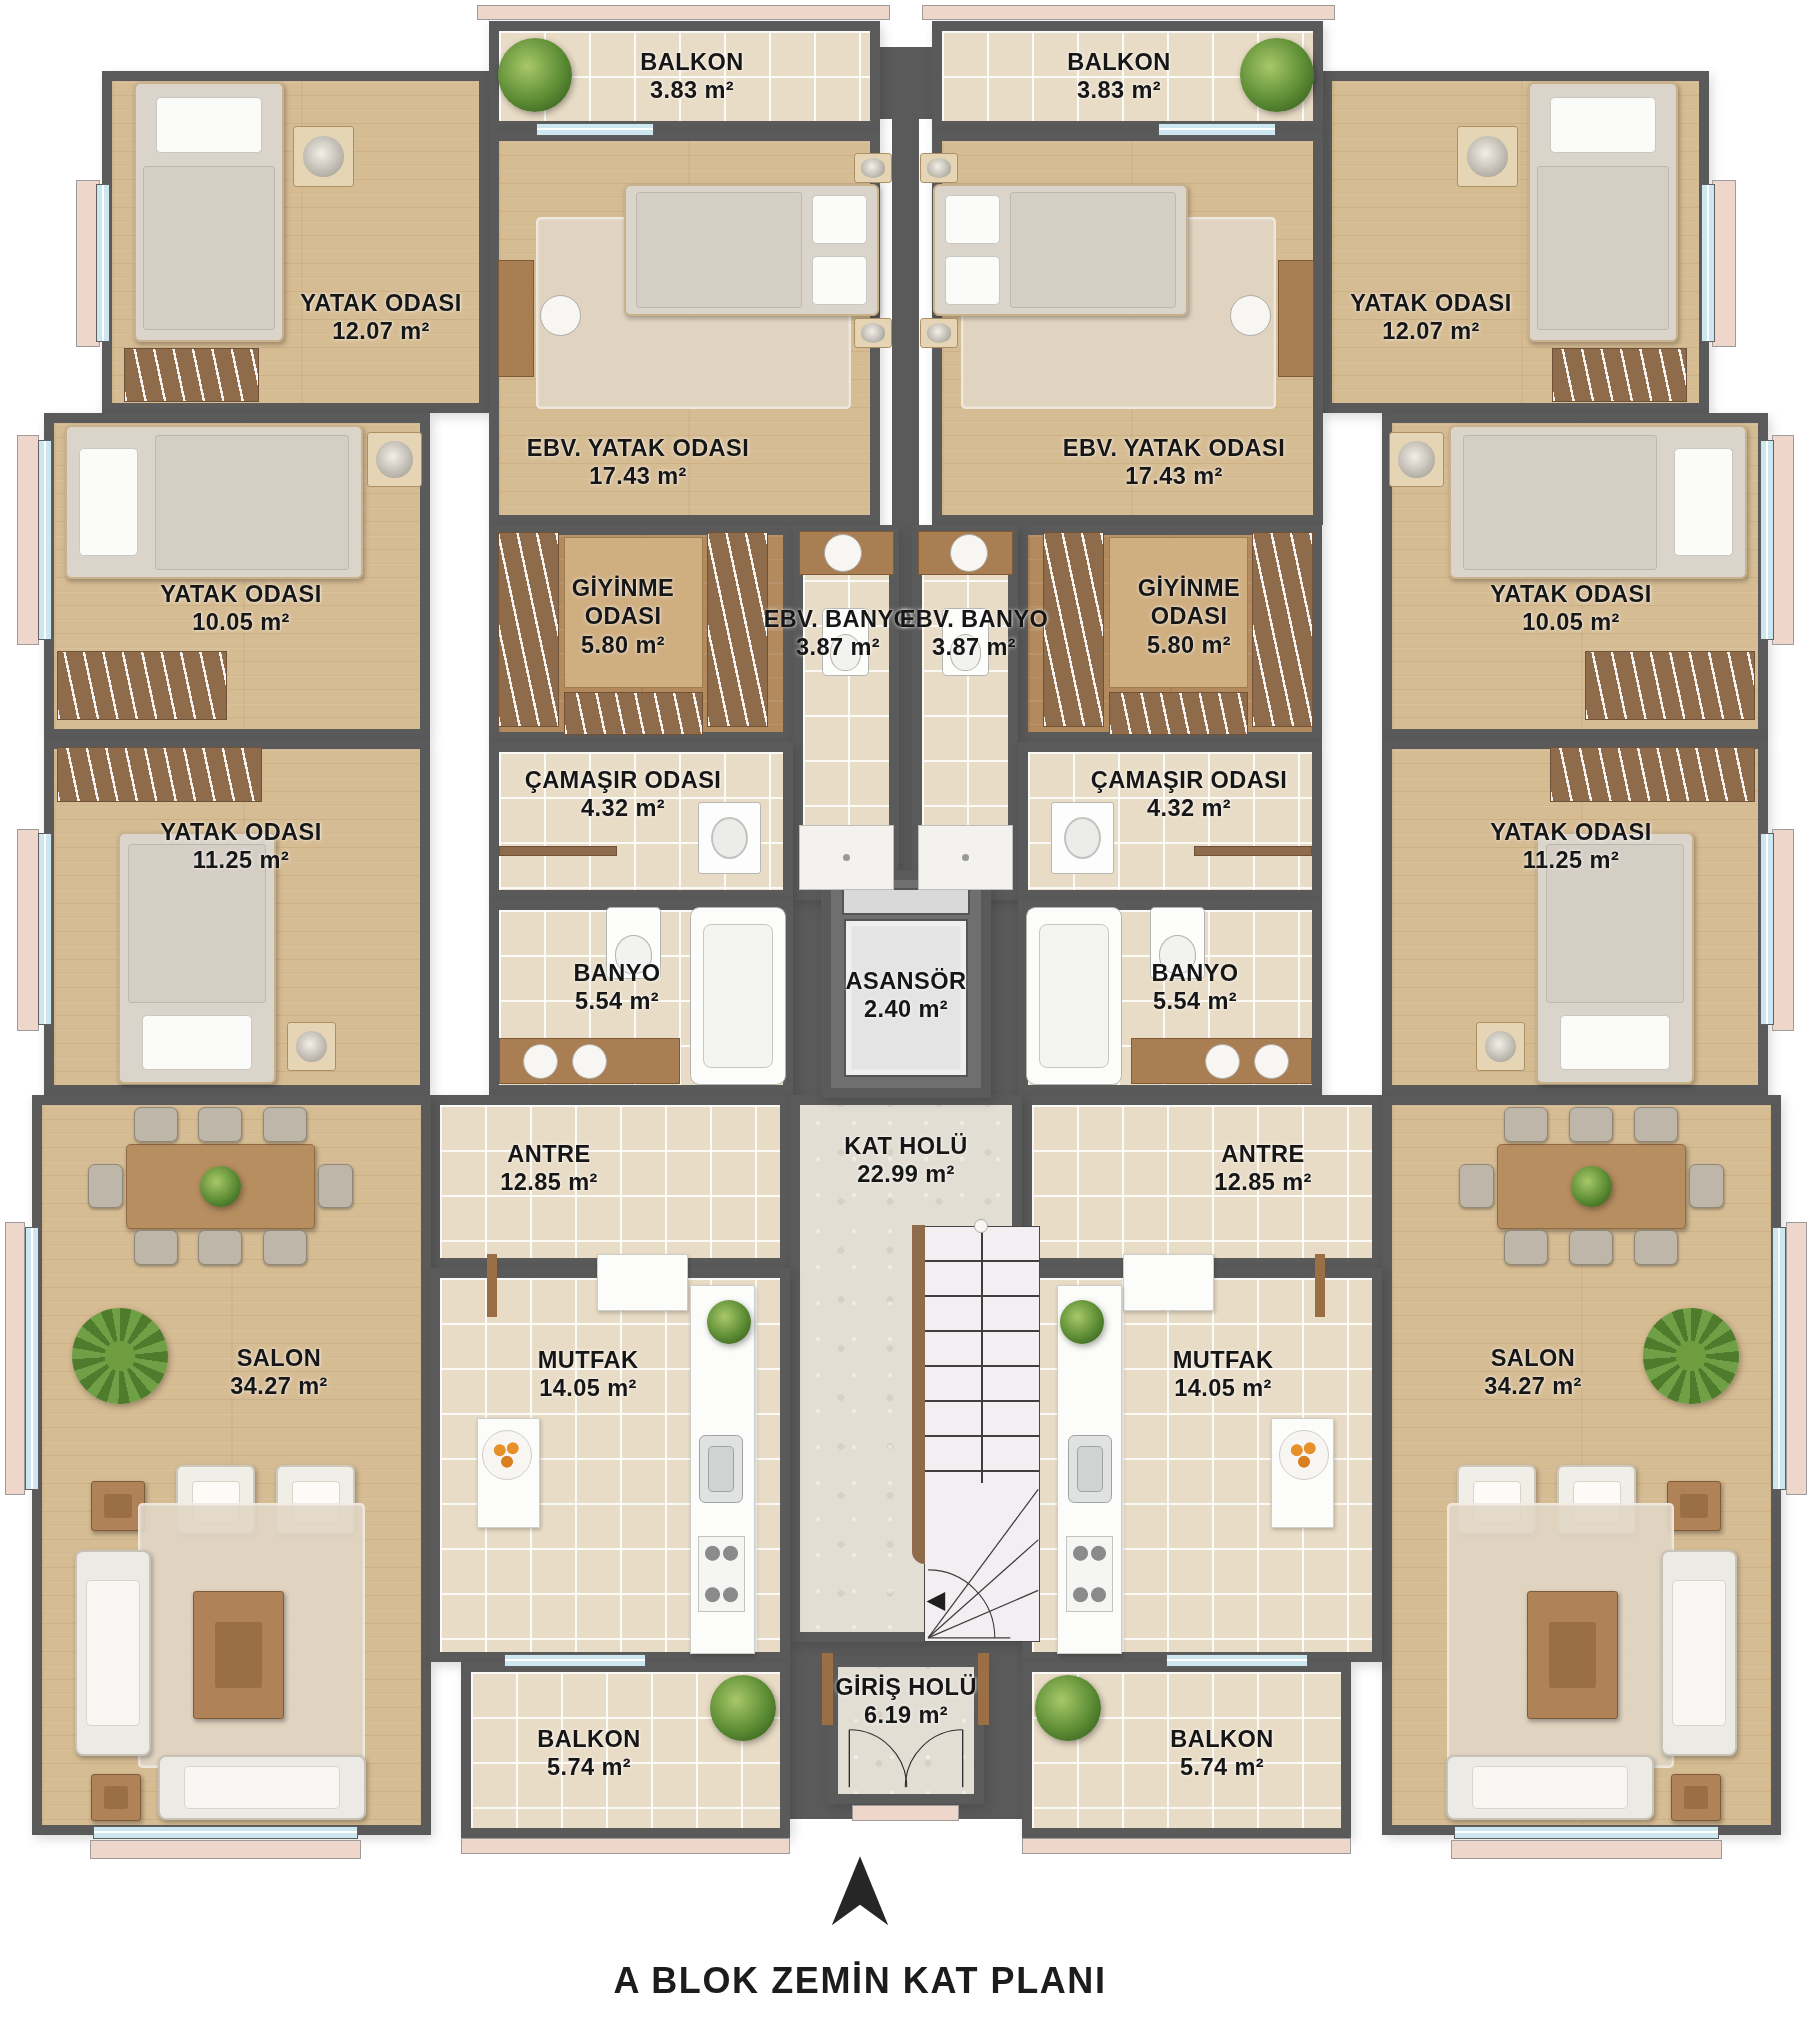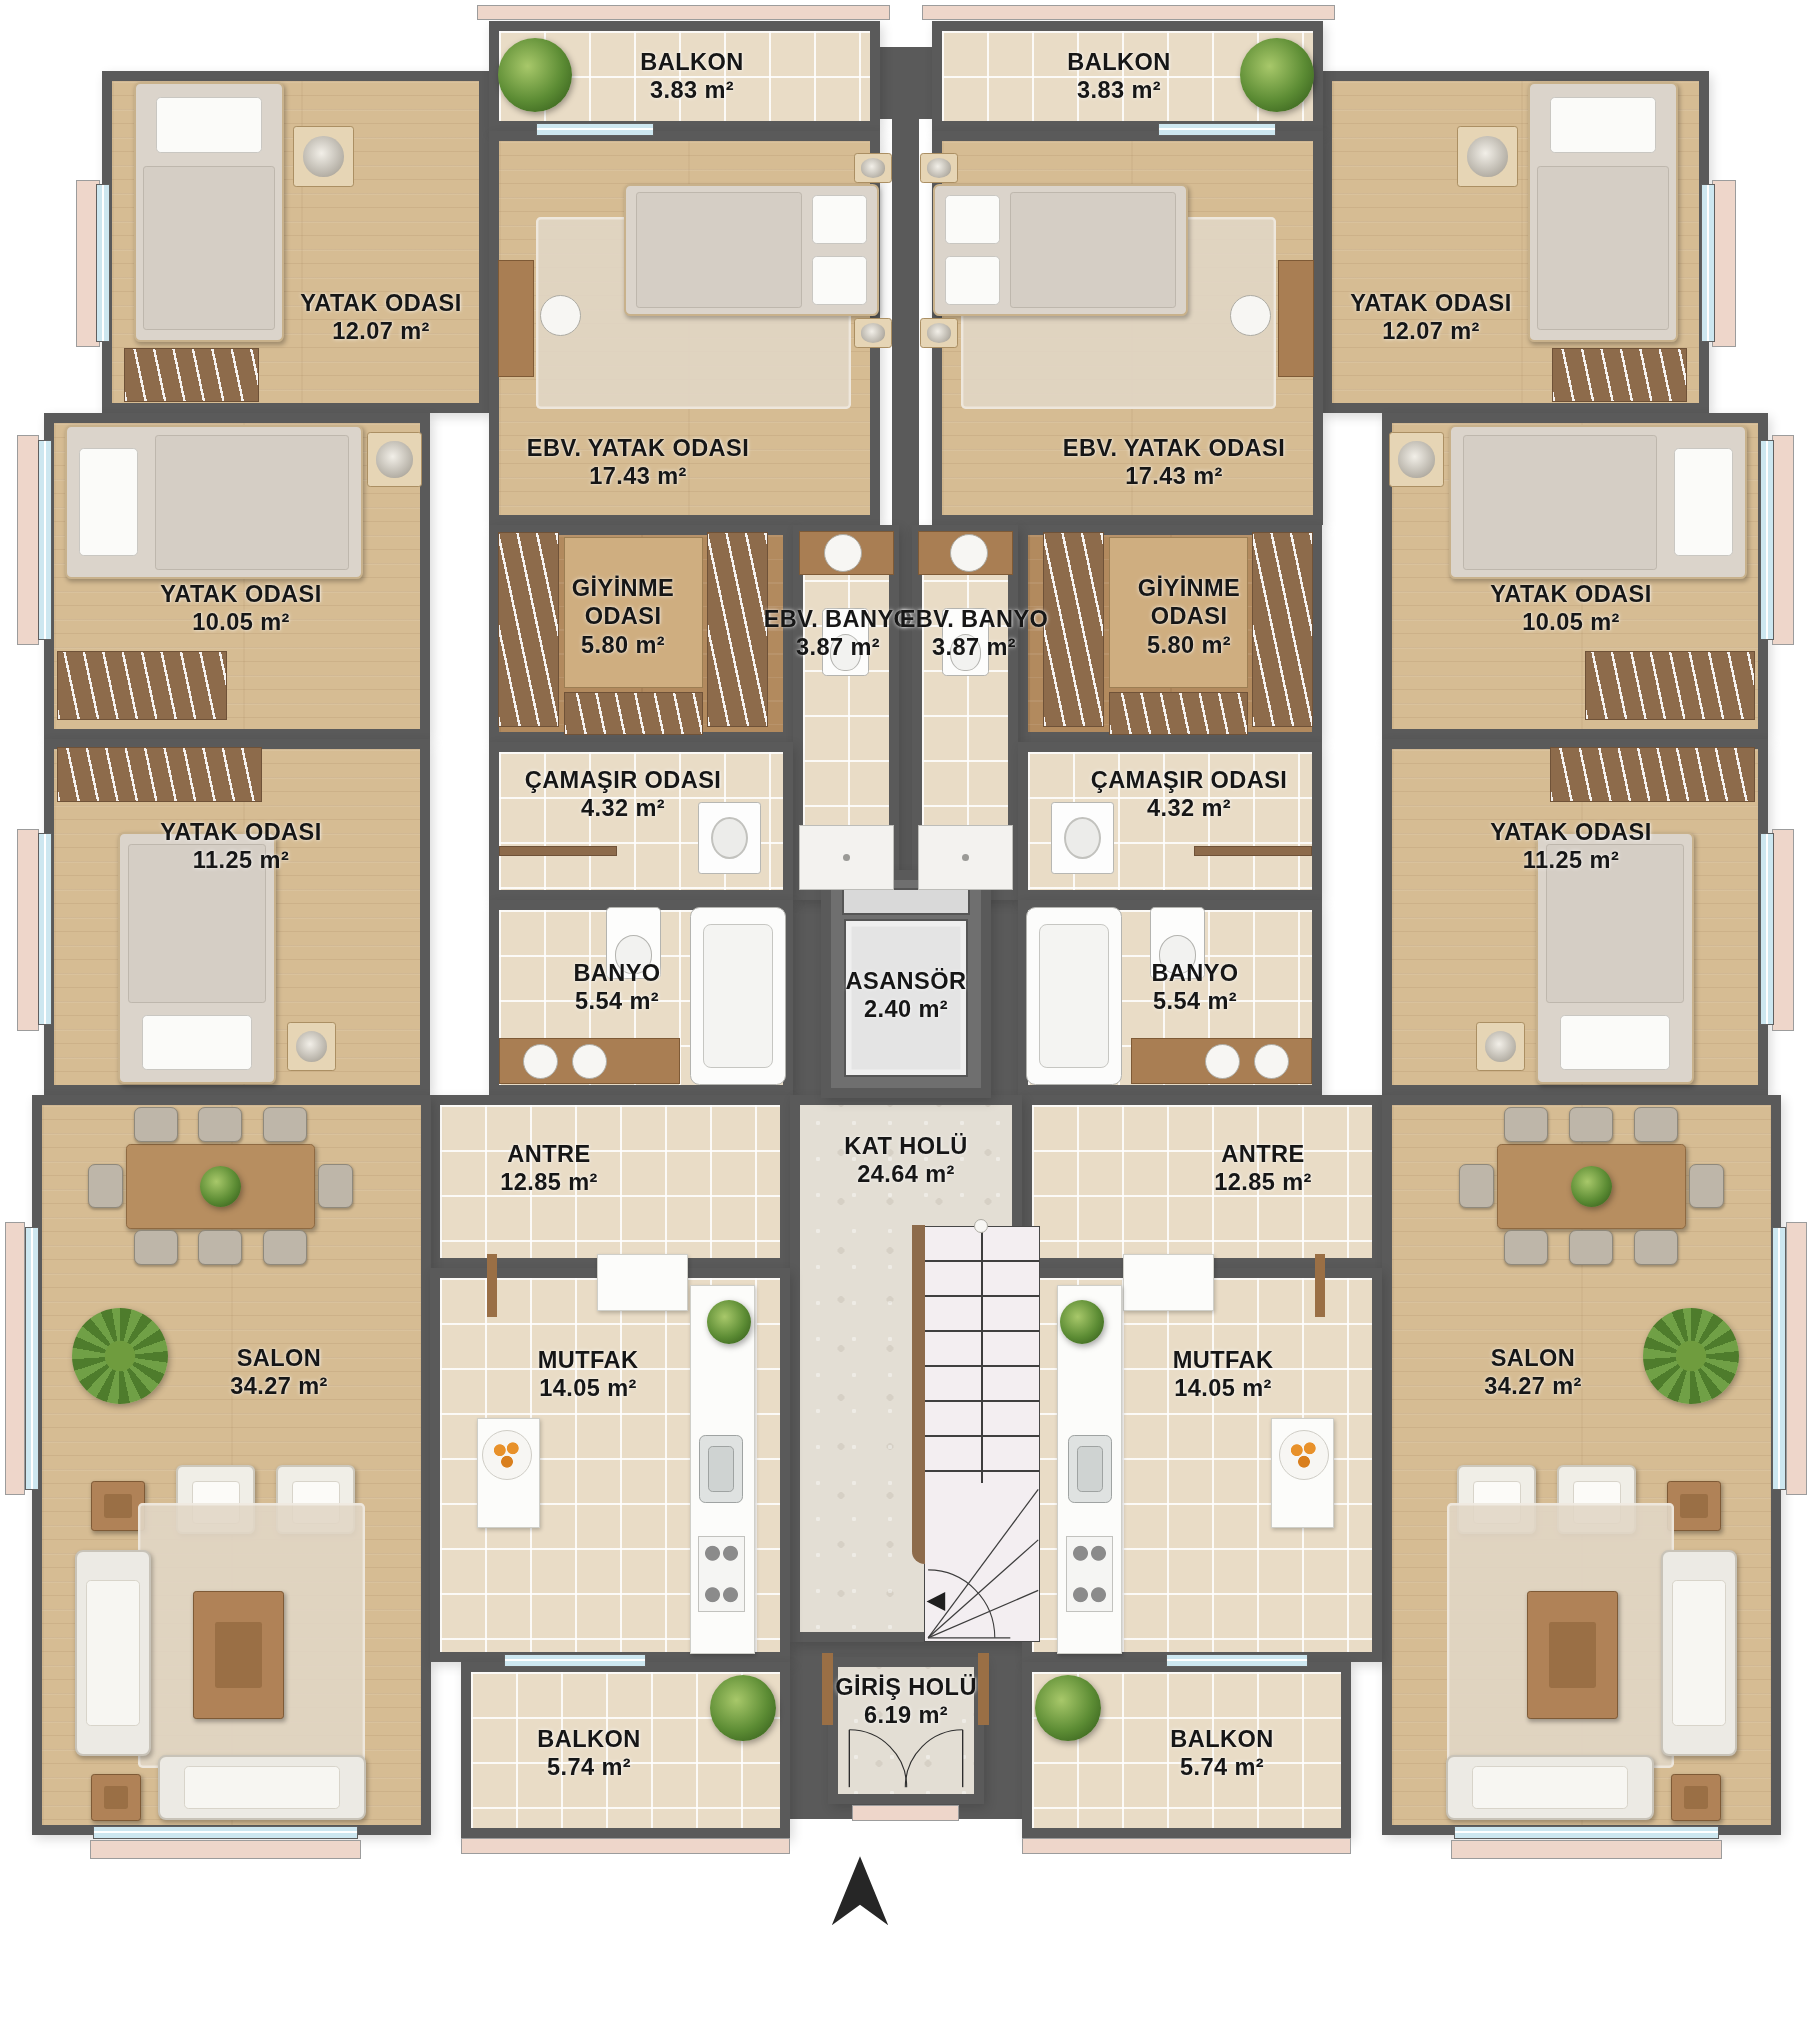--- a/index.html
+++ b/index.html
@@ -81,20 +81,21 @@
     font-weight:700;font-size:36px;letter-spacing:1.6px;color:#1c1c1c;}
   svg{display:block;}
 </style>
 </head>
 <body>
 
 <div id="plan">
   <svg style="position:absolute;left:824px;top:1856px;width:72px;height:71px" viewBox="0 0 92 90">
     <polygon points="46,0 82,88 46,62 10,88" fill="#262626"></polygon>
   </svg>
+  <div class="title">A BLOK ZEMİN KAT PLANI</div>
 <div class="wallmass" style="left: 866px; top: 47px; width: 79px; height: 72px; position: absolute;"></div>
     <div class="wallmass" style="left: 892px; top: 47px; width: 27px; height: 852px; position: absolute;"></div>
     <div class="wallmass" style="left: 793px; top: 900px; width: 225px; height: 203px; position: absolute;"></div>
     <div class="wallmass" style="left: 790px; top: 1641px; width: 232px; height: 178px; position: absolute;"></div>
     <div class="room floor-wood" style="left: 102px; top: 71px; width: 387px; height: 342px; position: absolute;"></div>
     <div class="room floor-wood" style="left: 1322px; top: 71px; width: 387px; height: 342px; position: absolute;"></div>
     <div class="room floor-tile" style="left: 489px; top: 20.5px; width: 391px; height: 110px; position: absolute;"></div>
     <div class="room floor-tile" style="left: 932px; top: 20.5px; width: 391px; height: 110px; position: absolute;"></div>
     <div class="room floor-wood" style="left: 489px; top: 131px; width: 391px; height: 394px; position: absolute;"></div>
     <div class="room floor-wood" style="left: 932px; top: 131px; width: 391px; height: 394px; position: absolute;"></div>
@@ -353,21 +354,21 @@
 4.32 m²</div>
     <div class="rlabel" style="left: 617px; top: 987px;">BANYO
 5.54 m²</div>
     <div class="rlabel" style="left: 1195px; top: 987px;">BANYO
 5.54 m²</div>
     <div class="rlabel" style="left: 549px; top: 1168px;">ANTRE
 12.85 m²</div>
     <div class="rlabel" style="left: 1263px; top: 1168px;">ANTRE
 12.85 m²</div>
     <div class="rlabel" style="left: 906px; top: 1160px;">KAT HOLÜ
-24.64 m²</div>
+22.99 m²</div>
     <div class="rlabel" style="left: 279px; top: 1372px;">SALON
 34.27 m²</div>
     <div class="rlabel" style="left: 1533px; top: 1372px;">SALON
 34.27 m²</div>
     <div class="rlabel" style="left: 588px; top: 1374px;">MUTFAK
 14.05 m²</div>
     <div class="rlabel" style="left: 1223px; top: 1374px;">MUTFAK
 14.05 m²</div>
     <div class="rlabel" style="left: 589px; top: 1753px;">BALKON
 5.74 m²</div>

